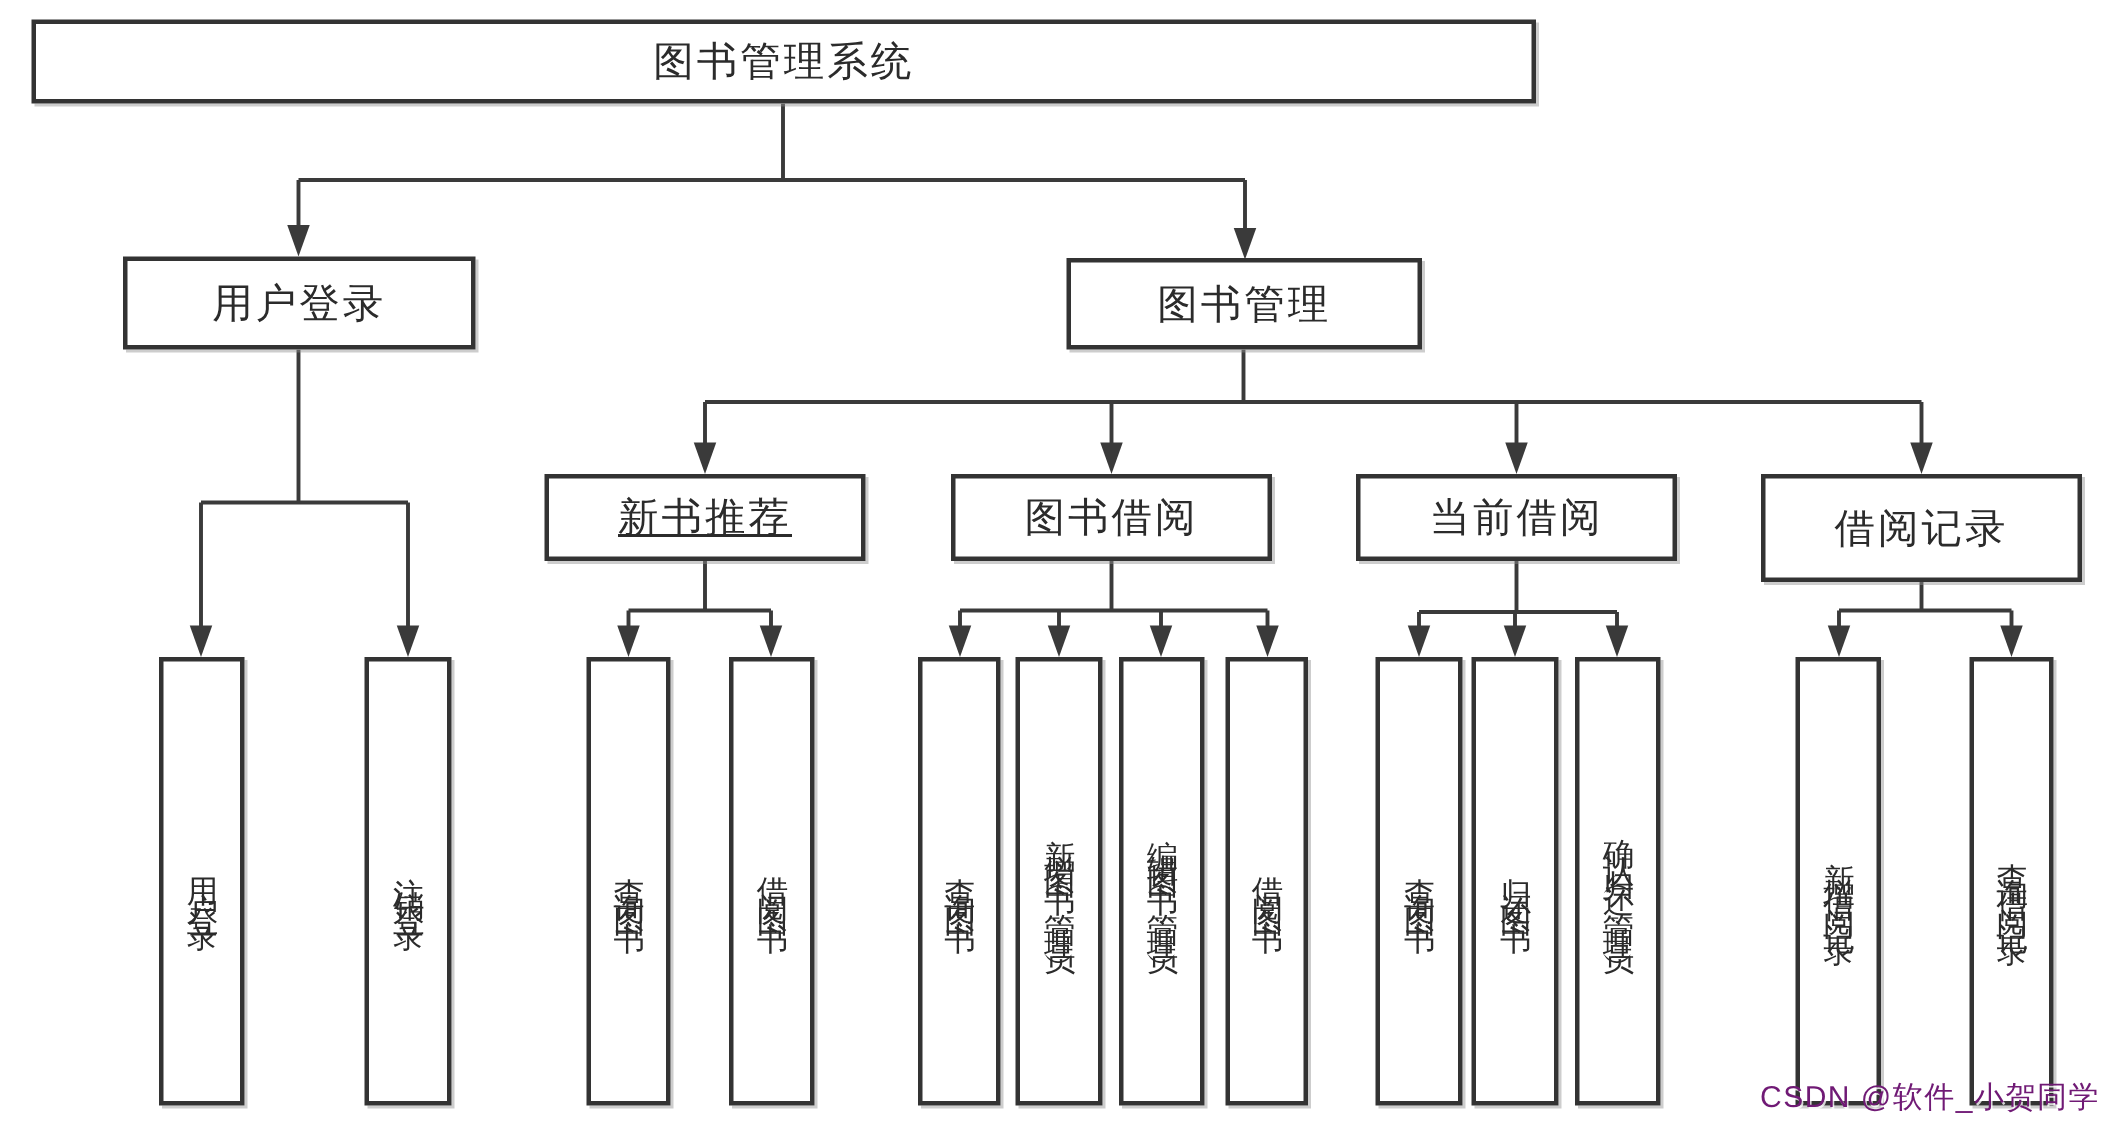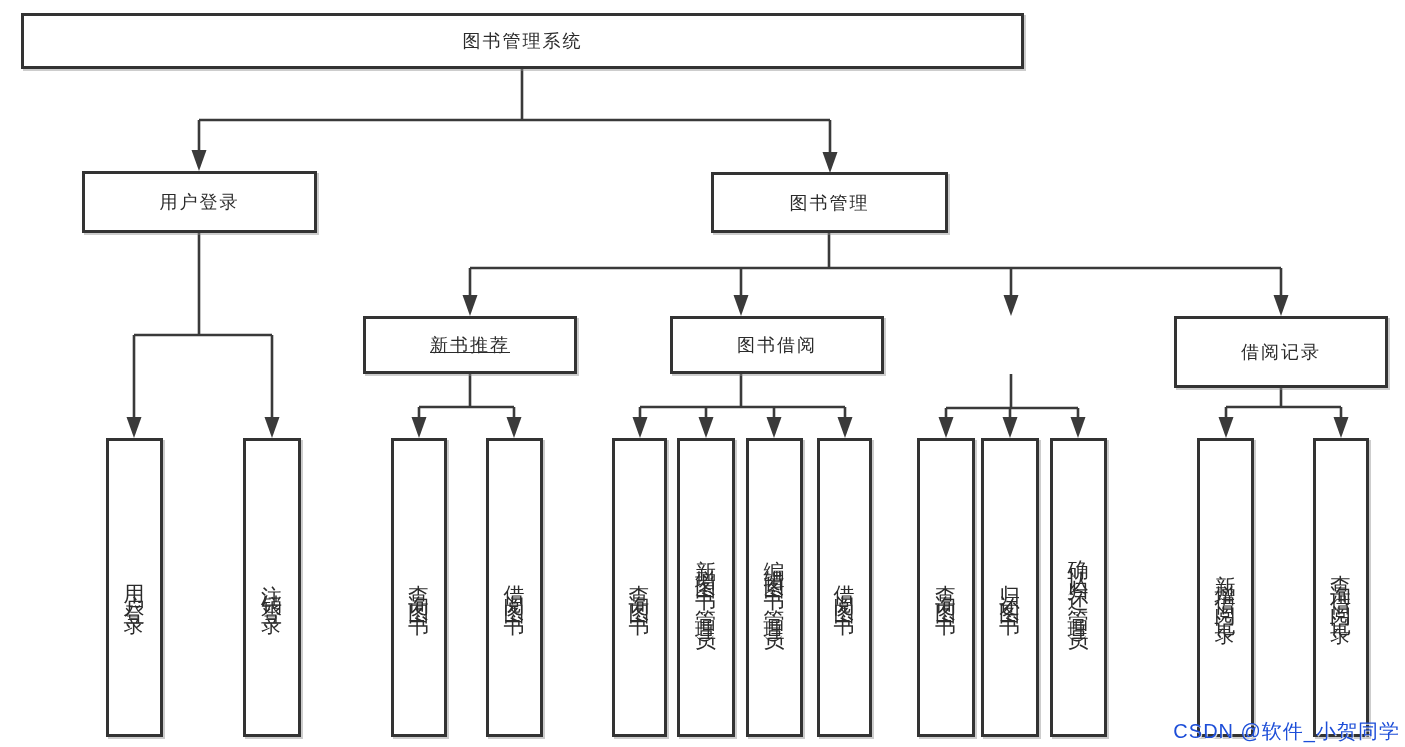--- a/index.html
+++ b/index.html
@@ -17,35 +17,35 @@
     box-sizing: border-box;
     background: #ffffff;
     border: 3px solid #333333;
     color: #2b2b2b;
     display: flex;
     align-items: center;
     justify-content: center;
     box-shadow: 2px 2px 0 rgba(145,145,145,0.45);
     z-index: 2;
   }
-  .hnode { font-size: 18px; letter-spacing: 2px; }
+  .hnode { font-size: 27px; letter-spacing: 2px; }
   .vnode {
     writing-mode: vertical-rl;
     text-orientation: mixed;
     font-size: 21px;
     letter-spacing: 10px;
     line-height: 1;
     padding: 4px 0;
   }
   .watermark {
     position: absolute;
     right: 5px;
     bottom: 2px;
     font-size: 20px;
-    color: #1d4ed8;
+    color: #701a75;
     letter-spacing: 1px;
     text-shadow: 1px 1px 0 rgba(255,255,255,0.8);
     z-index: 5;
   }
   .wire { stroke: #3a3a3a; stroke-width: 2.6; fill: none; }
   .arrow { fill: #3a3a3a; stroke: none; }
 </style>
 </head>
 <body>
 
@@ -93,21 +93,22 @@
       <polygon class="arrow" points="1333.5,417 1348.5,417 1341,438"></polygon>
     </g>
   </svg>
 
   <div class="node hnode" style="left:21px; top:13px; width:1003px; height:56px;">图书管理系统</div>
 
   <div class="node hnode" style="left:82px; top:171px; width:235px; height:62px;">用户登录</div>
   <div class="node hnode" style="left:711px; top:172px; width:237px; height:61px;">图书管理</div>
 
   <div class="node hnode" style="left:363px; top:316px; width:214px; height:58px;text-decoration:underline;">新书推荐</div>
-  <div class="node hnode" style="left:634px; top:316px; width:214px; height:58px;margin-left:36px;">图书借阅</div>
+  <div class="node hnode" style="left:634px; top:316px; width:214px; height:58px;">图书借阅</div>
+  <div class="node hnode" style="left:904px; top:316px; width:214px; height:58px;">当前借阅</div>
   <div class="node hnode" style="left:1174px; top:316px; width:214px; height:72px;">借阅记录</div>
 
   <div class="node vnode" style="left:106px; top:438px; width:57px; height:299px;">用户登录</div>
   <div class="node vnode" style="left:243px; top:438px; width:58px; height:299px;">注销登录</div>
 
   <div class="node vnode" style="left:391px; top:438px; width:56px; height:299px;">查询图书</div>
   <div class="node vnode" style="left:486px; top:438px; width:57px; height:299px;">借阅图书</div>
 
   <div class="node vnode" style="left:612px; top:438px; width:55px; height:299px;">查询图书</div>
   <div class="node vnode" style="left:677px; top:438px; width:58px; height:299px;">新增图书（管理员）</div>

